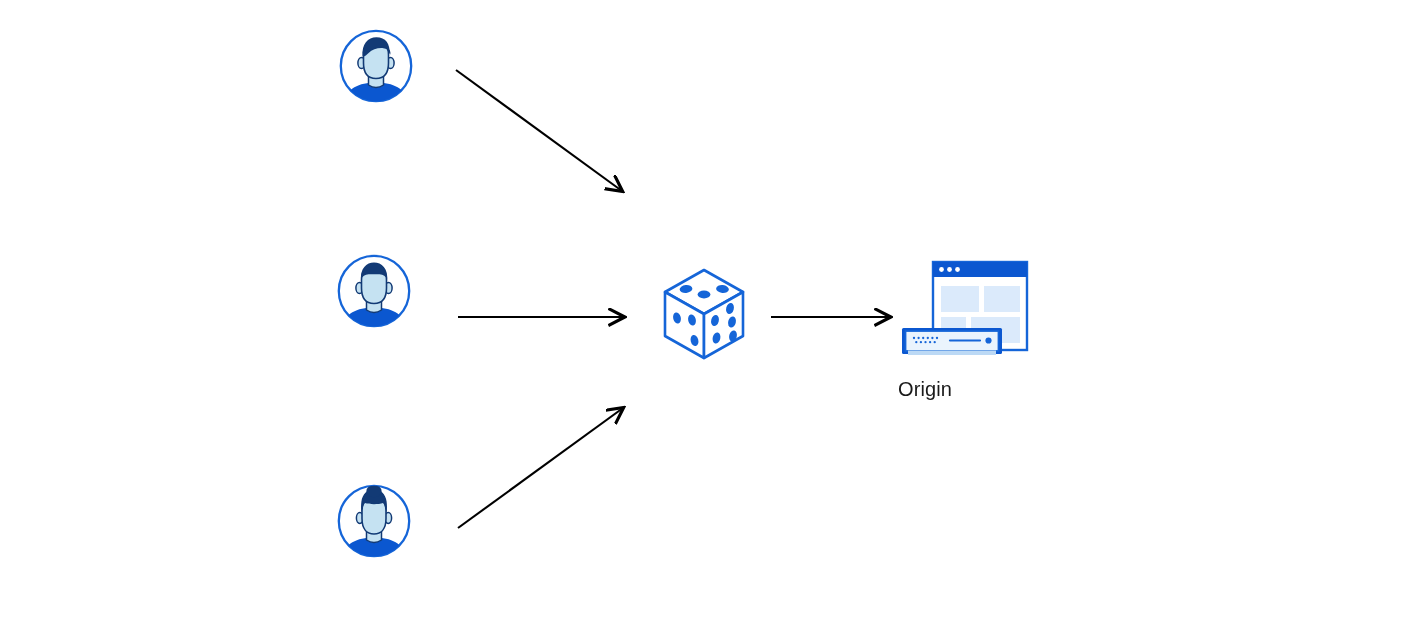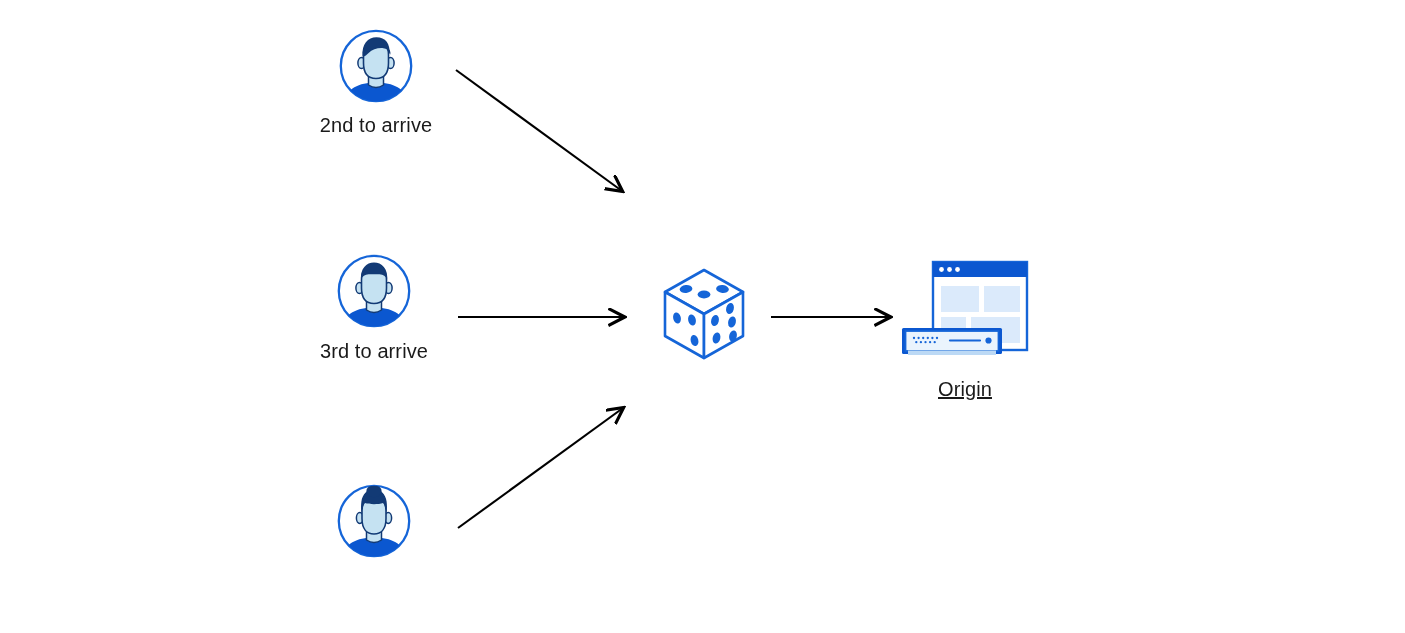--- a/index.html
+++ b/index.html
@@ -81,21 +81,20 @@
         <path d="M25.5 27 C25.5 17.5 30.5 13 38 13 C45.5 13 50.5 17.5 50.5 27
                  L50.5 35 C50.5 45.5 45.5 50.5 38 50.5 C30.5 50.5 25.5 45.5 25.5 35 Z" fill="#c5e2f2" stroke="#123a75" stroke-width="1.6"></path>
 
         <path d="M24.6 28.5 C23.4 16 30 9.2 38.4 9.2 C47.6 9.2 52.4 15.4 51.6 26.6
                  C50.6 22.4 48.6 20.6 45.4 20.2 C40 19.6 34.4 21.4 30.6 25
                  C28.6 26.8 26.6 28.8 24.6 28.5 Z" fill="#123a75"></path>
         <path d="M48.8 19.6 C51.6 20.6 52.8 23.2 52.4 26.8 L51.2 24.4 Z" fill="#123a75"></path>
       </g>
     </svg>
   </div>
-  <div class="node-label" style="left:246px; top:114px;">2nd to arrive</div>
 
   <div class="node avatar-wrap" style="left:336px; top:253px;">
     <svg width="76" height="76" viewBox="0 0 76 76" xmlns="http://www.w3.org/2000/svg">
       <defs>
         <clipPath id="clipB">
             <circle cx="38" cy="38" r="35.2"></circle>
           </clipPath>
       </defs>
       <circle cx="38" cy="38" r="35.2" fill="#ffffff" stroke="#1565d8" stroke-width="2.3"></circle>
       <g clip-path="url(#clipB)">
@@ -104,21 +103,20 @@
         <ellipse cx="23.5" cy="35" rx="3.6" ry="5.6" fill="#c5e2f2" stroke="#123a75" stroke-width="1.5"></ellipse>
         <ellipse cx="52.5" cy="35" rx="3.6" ry="5.6" fill="#c5e2f2" stroke="#123a75" stroke-width="1.5"></ellipse>
         <path d="M25.5 27 C25.5 17.5 30.5 13 38 13 C45.5 13 50.5 17.5 50.5 27
                  L50.5 35 C50.5 45.5 45.5 50.5 38 50.5 C30.5 50.5 25.5 45.5 25.5 35 Z" fill="#c5e2f2" stroke="#123a75" stroke-width="1.6"></path>
 
         <path d="M25 26.5 C24.2 15.4 30.4 9.4 38 9.4 C45.8 9.4 52 15.4 51.2 26.5
                  C49.6 23 47.4 21.4 43.6 21.2 L32.6 21.2 C28.8 21.4 26.6 23 25 26.5 Z" fill="#123a75"></path>
       </g>
     </svg>
   </div>
-  <div class="node-label" style="left:244px; top:340px;">3rd to arrive</div>
 
   <div class="node avatar-wrap" style="left:336px; top:483px;">
     <svg width="76" height="76" viewBox="0 0 76 76" xmlns="http://www.w3.org/2000/svg">
       <defs>
         <clipPath id="clipC">
             <circle cx="38" cy="38" r="35.2"></circle>
           </clipPath>
       </defs>
       <circle cx="38" cy="38" r="35.2" fill="#ffffff" stroke="#1565d8" stroke-width="2.3"></circle>
       <g clip-path="url(#clipC)">
@@ -199,15 +197,15 @@
             <circle cx="24.9" cy="84.2" r="1.15"></circle>
           <circle cx="29.5" cy="84.2" r="1.15"></circle>
             <circle cx="34.1" cy="84.2" r="1.15"></circle>
           <circle cx="38.7" cy="84.2" r="1.15"></circle>
         </g>
         <line x1="54" y1="82.5" x2="84" y2="82.5" stroke="#1565d8" stroke-width="2.2" stroke-linecap="round"></line>
         <circle cx="92.5" cy="82.5" r="3.1" fill="#1565d8"></circle>
       </g>
     </svg>
   </div>
-  <div class="node-label" style="left:835px; top:378px;text-decoration:underline;">Origin</div>
+  <div class="node-label" style="left:795px; top:378px;">Origin</div>
 
 </div>
 
 </body></html>

